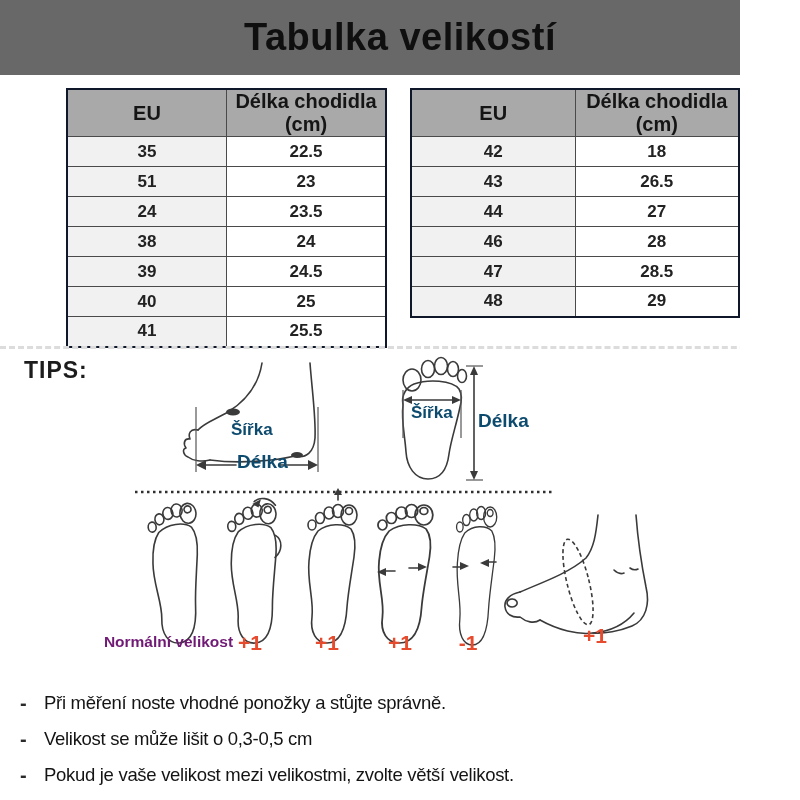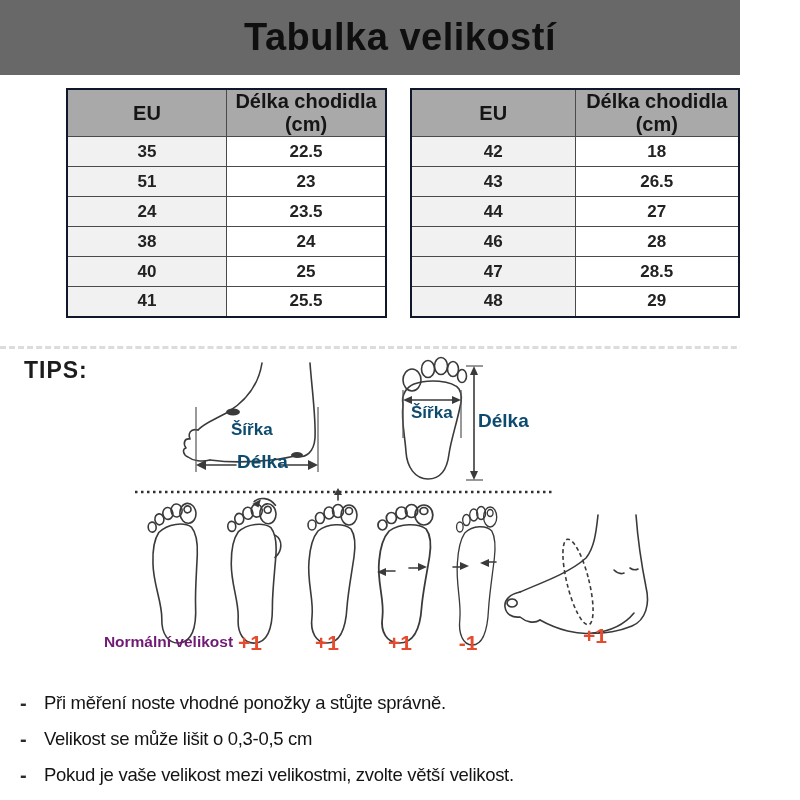--- a/index.html
+++ b/index.html
@@ -80,20 +80,24 @@
           <td class="eu">51</td>
           <td class="len">23</td>
         </tr>
       <tr>
           <td class="eu">24</td>
           <td class="len">23.5</td>
         </tr>
       <tr>
           <td class="eu">38</td>
           <td class="len">24</td>
+        </tr>
+      <tr>
+          <td class="eu">39</td>
+          <td class="len">24.5</td>
         </tr>
       <tr>
           <td class="eu">40</td>
           <td class="len">25</td>
         </tr>
       <tr>
           <td class="eu">41</td>
           <td class="len">25.5</td>
         </tr>
     </tbody>

